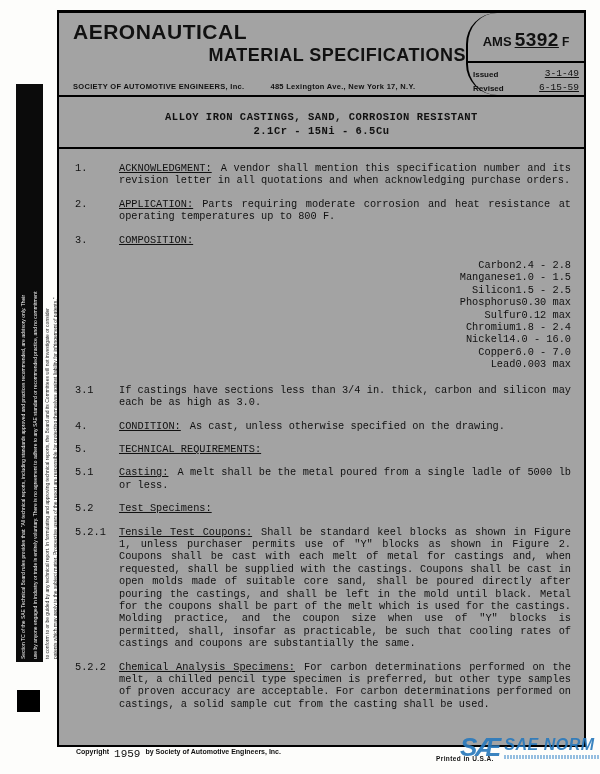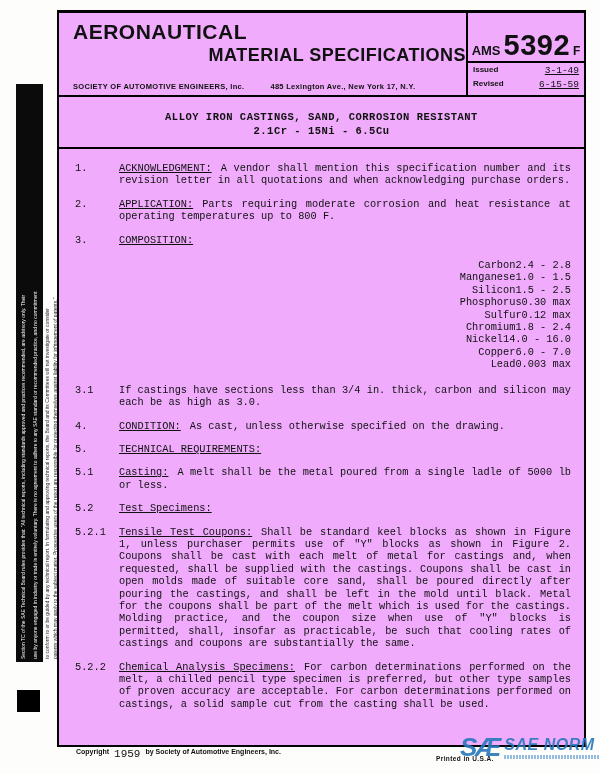--- a/index.html
+++ b/index.html
@@ -2,36 +2,36 @@
 <html><head>
 <meta charset="utf-8">
 <style>
   html,body{margin:0;padding:0;}
   body{
     width:600px;height:774px;position:relative;background:#fdfdfb;overflow:hidden;
     font-family:"Liberation Mono","DejaVu Sans Mono",monospace;color:#111;
   }
   .sheet{
     position:absolute;left:57px;top:10px;width:529px;height:737px;
-    border:2px solid #000;border-top-width:3px;box-sizing:border-box;background:#f0abfc;
+    border:2px solid #000;border-top-width:3px;box-sizing:border-box;background:#a3a3a3;
   }
   
   .header{display:flex;border-bottom:2px solid #000;height:84px;box-sizing:border-box;}
   .header-left{flex:1;position:relative;padding:6px 0 0 14px;}
   .h-title1{font-family:"Liberation Sans",sans-serif;font-weight:bold;font-size:21px;line-height:25px;letter-spacing:.5px;}
   .h-title2{font-family:"Liberation Sans",sans-serif;font-weight:bold;font-size:18px;line-height:22px;letter-spacing:.5px;text-align:right;}
   .society-row{position:absolute;bottom:4px;left:14px;right:3px;display:flex;gap:26px;
     font-family:"Liberation Sans",sans-serif;font-size:7.5px;font-weight:bold;letter-spacing:.3px;white-space:nowrap;}
-  .header-right{width:118px;flex:none;border-left:2px solid #000;display:flex;flex-direction:column;box-sizing:border-box;}
+  .header-right{width:118px;flex:none;border-left:2px solid #000;display:flex;flex-direction:column;box-sizing:border-box;border-radius:31px;}
   .ams-box{height:50px;border-bottom:2px solid #000;box-sizing:border-box;display:flex;justify-content:center;align-items:baseline;gap:3px;padding-top:16px;}
   .ams-label{font-family:"Liberation Sans",sans-serif;font-weight:bold;font-size:13px;}
-  .ams-number{font-family:"Liberation Sans",sans-serif;font-weight:bold;font-size:29px;letter-spacing:.5px;}
+  .ams-number{font-family:"Liberation Sans",sans-serif;font-weight:bold;font-size:19px;letter-spacing:.5px;text-decoration:underline;}
   .ams-rev{font-family:"Liberation Sans",sans-serif;font-weight:bold;font-size:12px;}
   .issue-box{flex:1;padding:2px 5px 0 5px;}
-  .issue-row{display:flex;justify-content:space-between;align-items:flex-start;height:14px;}
+  .issue-row{display:flex;justify-content:space-between;align-items:flex-end;height:14px;}
   .issue-label{font-family:"Liberation Sans",sans-serif;font-size:8px;font-weight:bold;}
   .issue-date{font-size:9.5px;text-decoration:underline;}
   
   .title-block{border-bottom:2px solid #000;text-align:center;padding:13px 0 9px;
     font-size:10.5px;font-weight:bold;line-height:14px;letter-spacing:.5px;}
   
   .docbody{padding:13px 13px 0 16px;font-size:10.3px;line-height:12.4px;}
   .section{display:flex;margin-bottom:11px;}
   .sec-num{flex:0 0 44px;}
   .sec-body{flex:1;text-align:justify;}

